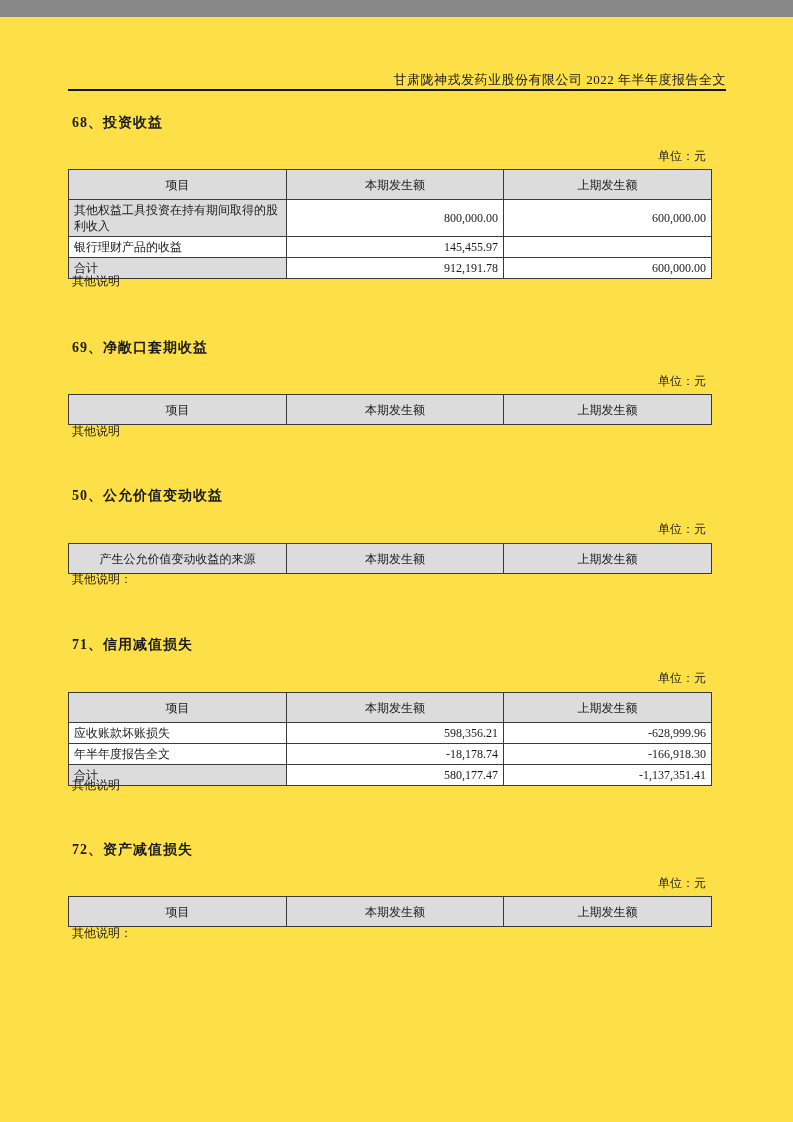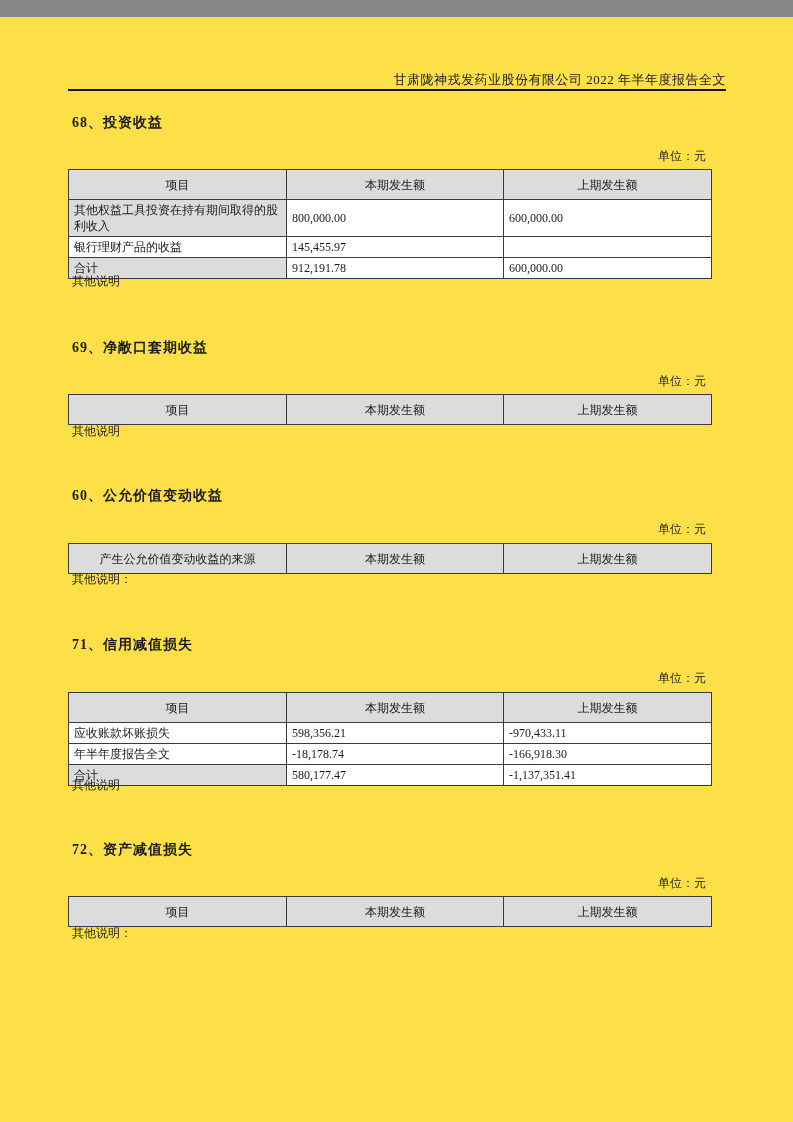--- a/index.html
+++ b/index.html
@@ -44,21 +44,21 @@
     overflow:hidden;
   }
   table.fin th {
     height:30px; background:#dcdcdc;
     font-weight:normal; text-align:center;
     padding:1px 12px;
   }
   table.fin td { height:18px; background:#ffffff; }
   table.fin td.shaded { background:#dcdcdc; }
   table.fin td.lbl { text-align:left; }
-  table.fin td.num { }
+  table.fin td.num { text-align:right; }
   .note {
     position:absolute; left:72px;
     font-size:12px; white-space:nowrap;
   }
   .page-number {
     position:absolute; left:68px; width:650px; top:1040px;
     text-align:right; font-size:11px;
   }
 </style>
 </head>
@@ -113,21 +113,21 @@
     <tbody>
         <tr>
       <th>项目</th>
       <th>本期发生额</th>
       <th>上期发生额</th>
     </tr>
   </tbody>
     </table>
   <div class="note" style="top:406px;">其他说明</div>
 
-  <div class="sec-title" style="top:470px;">60、公允价值变动收益</div>
+  <div class="sec-title" style="top:470px;">50、公允价值变动收益</div>
   <div class="unit-line" style="top:504px;">单位：元</div>
   <table class="fin" style="top:526px;">
     <colgroup>
         <col style="width:218px">
         <col style="width:217px">
         <col style="width:208px">
       </colgroup>
     <tbody>
         <tr>
       <th>产生公允价值变动收益的来源</th>
@@ -148,21 +148,21 @@
       </colgroup>
     <tbody>
         <tr>
       <th>项目</th>
       <th>本期发生额</th>
       <th>上期发生额</th>
     </tr>
     <tr>
       <td class="lbl">应收账款坏账损失</td>
       <td class="num">598,356.21</td>
-      <td class="num">-970,433.11</td>
+      <td class="num">-628,999.96</td>
     </tr>
     <tr>
       <td class="lbl">年半年度报告全文</td>
       <td class="num">-18,178.74</td>
       <td class="num">-166,918.30</td>
     </tr>
     <tr>
       <td class="lbl shaded">合计</td>
       <td class="num">580,177.47</td>
       <td class="num">-1,137,351.41</td>

